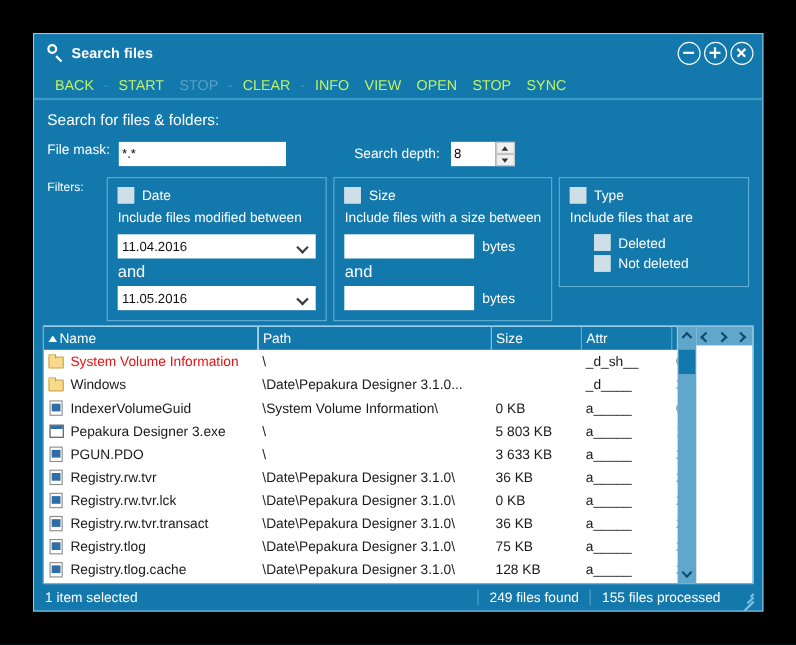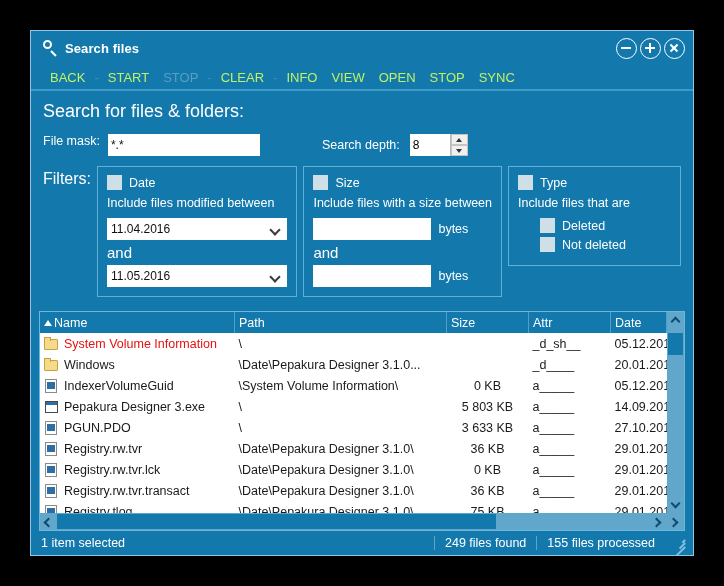--- a/index.html
+++ b/index.html
@@ -120,21 +120,21 @@
     padding: 0 2px;
   }
 
   
   .form-area {
     padding: 10px 12px 0 12px;
     flex: none;
   }
   .section-title {
     color: #ffffff;
-    font-size: 18px;
+    font-size: 14px;
     margin-bottom: 12px;
   }
   .row-mask {
     display: flex;
     align-items: flex-start;
     margin-bottom: 10px;
   }
   .lbl {
     color: #ffffff;
     font-size: 12.5px;
@@ -196,21 +196,21 @@
   .spin-up .tri { border-bottom: 4px solid #333; }
   .spin-down .tri { border-top: 4px solid #333; }
 
   
   .filters-row {
     display: flex;
     align-items: flex-start;
   }
   .filters-label {
     color: #ffffff;
-    font-size: 16px;
+    font-size: 11px;
     padding-top: 4px;
     width: 54px;
     flex: none;
   }
   .filter-panel {
     border: 1px solid #60afd6;
     box-sizing: border-box;
     padding: 8px 9px 9px 9px;
     margin-right: 6px;
   }
@@ -277,27 +277,26 @@
   }
   .size-line .txtbox { width: 118px; }
   .unit { color: #ffffff; font-size: 12.5px; }
   .type-sub {
     margin-left: 22px;
   }
   .type-sub .cb-row { margin-bottom: 4px; }
 
   
   .listwrap {
-    margin: 14px 8px 0 8px;
+    margin: 4px 8px 0 8px;
     border: 1px solid #6fb5da;
     box-sizing: border-box;
     background: #ffffff;
     flex: 1;
     display: flex;
-    flex-direction: column;
     min-height: 0;
   }
   .list-body-row {
     display: flex;
     flex: 1;
     min-height: 0;
   }
   .list-col {
     flex: 1;
     display: flex;
@@ -338,21 +337,21 @@
   }
   table.filelist td {
     font-size: 12.5px;
     color: #1a1a1a;
     height: 21px;
     padding: 0 4px;
     white-space: nowrap;
     overflow: hidden;
   }
   td.c-name { }
-  td.c-size { text-align: center; padding-right: 10px; }
+  td.c-size { text-align: left; padding-right: 10px; }
   td.c-attr { font-family: "Liberation Sans", sans-serif; }
   tr.row-highlight td.c-name .fname { color: #e81010; }
   .name-cell {
     display: flex;
     align-items: center;
     gap: 5px;
   }
   .fname { display: inline-block; }
 
   

